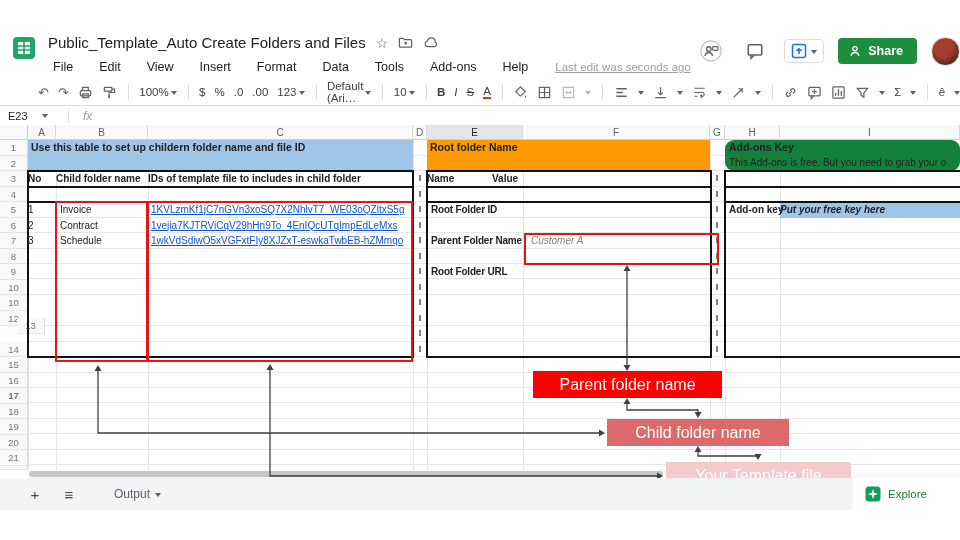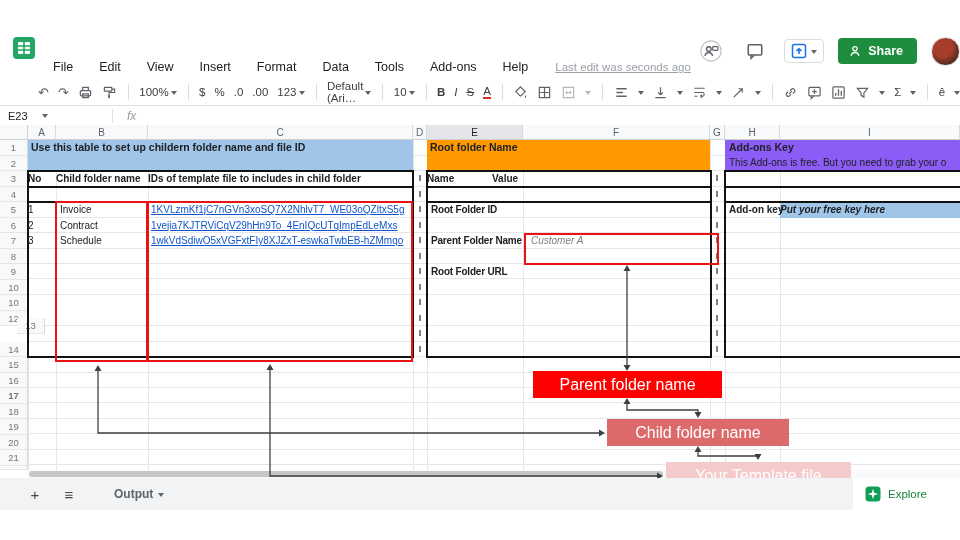--- a/index.html
+++ b/index.html
@@ -25,21 +25,21 @@
            border-bottom:1px solid #e0e0e0;display:flex;align-items:center;gap:9px;
            padding-left:38px;font-size:12px;color:#444;box-sizing:border-box;}
   .tb{color:#5f6368;font-size:13px;display:flex;align-items:center;gap:2px;}
   .tb-txt{font-size:11.5px;color:#3c4043;}
   .sep{width:1px;height:16px;background:#dadce0;margin:0 2px;}
   .caret{width:0;height:0;border:3px solid transparent;border-top:4px solid #5f6368;margin-top:4px;}
   .b{font-weight:bold}.i{font-style:italic}.s{text-decoration:line-through}
   .a-ul{border-bottom:2.5px solid #d93025;line-height:11px;}
   
   .fbar{position:absolute;left:0;top:106px;width:960px;height:19px;background:#fff;
-        border-bottom:1px solid #e0e0e0;display:flex;align-items:center;font-size:11px;gap:44px;}
+        border-bottom:1px solid #e0e0e0;display:flex;align-items:center;font-size:11px;}
   .namebox{width:60px;padding-left:8px;display:flex;align-items:center;gap:14px;color:#202124;}
   .fx{font-style:italic;color:#9aa0a6;font-size:12px;padding-left:14px;border-left:1px solid #e0e0e0;height:14px;line-height:14px;}
   
   .colhdr{position:absolute;top:125px;height:15px;background:#f8f9fa;border-right:1px solid #d9d9d9;
           border-bottom:1px solid #cfcfcf;font-size:10px;color:#5f6368;text-align:center;line-height:15px;box-sizing:border-box;}
   .colhdr.sel{background:#e3e5e8;color:#202124;}
   .rowhdr{position:absolute;left:0;width:28px;background:#f8f9fa;border-right:1px solid #d9d9d9;
           border-bottom:1px solid #e6e6e6;font-size:9.5px;color:#757575;text-align:center;box-sizing:border-box;}
   .corner{position:absolute;left:0;top:125px;width:28px;height:15px;background:#f8f9fa;
           border-right:1px solid #cfcfcf;border-bottom:1px solid #cfcfcf;box-sizing:border-box;}
@@ -54,39 +54,50 @@
   .thline{position:absolute;height:2px;background:#111;z-index:5;}
   .redbox{position:absolute;border:2px solid #ea1313;z-index:6;box-sizing:border-box;}
   .note{position:absolute;z-index:8;color:#fff;font-size:16px;text-align:center;line-height:27px;height:27px;}
   .sepmark{position:absolute;z-index:4;font-size:9px;font-weight:bold;color:#3d3d3d;width:14px;text-align:center;line-height:15px;}
   
   .hscroll-track{position:absolute;left:28px;top:470px;width:932px;height:8px;background:#f8f9fa;z-index:7;}
   .hscroll-thumb{position:absolute;left:29px;top:471px;width:634px;height:6px;border-radius:3px;background:#c7c7c7;z-index:7;}
   .footer{position:absolute;left:0;top:478px;width:960px;height:32px;background:#f1f3f4;z-index:10;
           display:flex;align-items:center;font-size:12px;color:#5f6368;}
   .ft-ic{width:34px;text-align:center;font-size:15px;color:#444;}
-  .tab{display:flex;align-items:center;gap:5px;padding:0 14px;height:32px;font-weight:bold;}
+  .tab{display:flex;align-items:center;gap:5px;padding:0 14px;height:32px;}
   .tab.active{background:#fff;color:#137333;font-weight:bold;}
   .tab.active .caret{border-top-color:#137333;}
   .explore{position:absolute;right:0;top:0;width:107px;height:32px;background:#fff;display:flex;align-items:center;gap:7px;padding-left:12px;box-sizing:border-box;}
   .explore-txt{color:#188038;font-size:11.5px;}
   svg{display:block;}
   .arrows{position:absolute;left:0;top:0;width:960px;height:540px;z-index:9;pointer-events:none;}
 </style>
 </head>
 <body>
 
 <div class="page">
 
   <div class="appbar">
     <svg class="logo" viewBox="0 0 24 24">
       <rect x="1" y="1" width="22" height="22" rx="4" fill="#23a566"></rect>
       <rect x="6" y="6" width="12" height="12" rx="1" fill="#fff"></rect>
       <path d="M6 10h12M6 14h12M12 6v12" stroke="#23a566" stroke-width="1.6"></path>
     </svg>
+    <div class="title-row">
+      <span class="doc-title">Public_Template_Auto Create Folders and Files</span>
+      <span class="title-ic">☆</span>
+      <svg width="15" height="15" viewBox="0 0 16 16">
+        <path d="M1.5 4.5a1 1 0 011-1h3L7 5h6.5a1 1 0 011 1v6a1 1 0 01-1 1h-11a1 1 0 01-1-1z" fill="none" stroke="#5f6368" stroke-width="1.3"></path>
+        <path d="M8.2 10.5V7.5M8.2 7.5L6.8 9M8.2 7.5L9.6 9" stroke="#5f6368" stroke-width="1.2" fill="none"></path>
+      </svg>
+      <svg width="16" height="15" viewBox="0 0 16 16">
+        <path d="M4.6 12.5a3.1 3.1 0 01-.3-6.1A4.1 4.1 0 0112.4 7.6 2.6 2.6 0 0112 12.5z" fill="none" stroke="#5f6368" stroke-width="1.3"></path>
+      </svg>
+    </div>
     <div class="menu-row" id="menubar">
         <div class="menu-item" style="">File</div>
         <div class="menu-item" style="">Edit</div>
         <div class="menu-item" style="">View</div>
         <div class="menu-item" style="">Insert</div>
         <div class="menu-item" style="">Format</div>
         <div class="menu-item" style="">Data</div>
         <div class="menu-item" style="">Tools</div>
         <div class="menu-item" style="">Add-ons</div>
         <div class="menu-item" style="">Help</div>
@@ -329,21 +340,21 @@
       <div class="cell bold" style="left: 431px; top: 233px; width: 92px; letter-spacing: -0.2px;">Parent Folder Name</div>
       <div class="cell" style="left: 531px; top: 233px; width: 180px; font-style: italic; color: rgb(127, 127, 127);">Customer A</div>
       <div class="cell bold" style="left: 431px; top: 264px; width: 92px; letter-spacing: -0.2px;">Root Folder URL</div>
       <div class="cell" style="left: 780px; top: 202px; width: 180px; height: 15.5px; background: rgb(159, 197, 232); z-index: 3;"></div>
       <div class="cell bold" style="left: 729px; top: 202px; width: 50px;">Add-on key</div>
       <div class="cell bold center" style="left: 780px; top: 202px; width: 180px; font-style: italic;">Put your free key here</div>
     </div>
 
   <div class="banner" id="banner-left" style="left:28px;top:140px;width:385px;height:31px;background:#9fc5e8;">Use this table to set up childern folder name and file ID</div>
   <div class="banner" id="banner-mid" style="left:427px;top:140px;width:283px;height:31px;background:#ff9900;">Root folder Name</div>
-  <div class="banner" style="left:725px;top:140px;width:235px;height:31px;background:#8b5cf6;padding-left:0;">
+  <div class="banner" style="left:725px;top:140px;width:235px;height:31px;background:#15803d;padding-left:0;border-radius:9px;">
     <div style="padding-left:4px;">Add-ons Key</div>
     <div style="padding-left:4px;font-weight:normal;font-size:10px;">This Add-ons is free. But you need to grab your o</div>
   </div>
 
   <div class="tblbox" style="left:27px;top:170px;width:387px;height:188px;"></div>
   <div class="thline" style="left:28px;top:185.5px;width:385px;"></div>
   <div class="thline" style="left:28px;top:201px;width:385px;"></div>
   <div class="tblbox" style="left:426px;top:170px;width:286px;height:188px;"></div>
   <div class="thline" style="left:427px;top:185.5px;width:284px;"></div>
   <div class="thline" style="left:427px;top:201px;width:284px;"></div>

